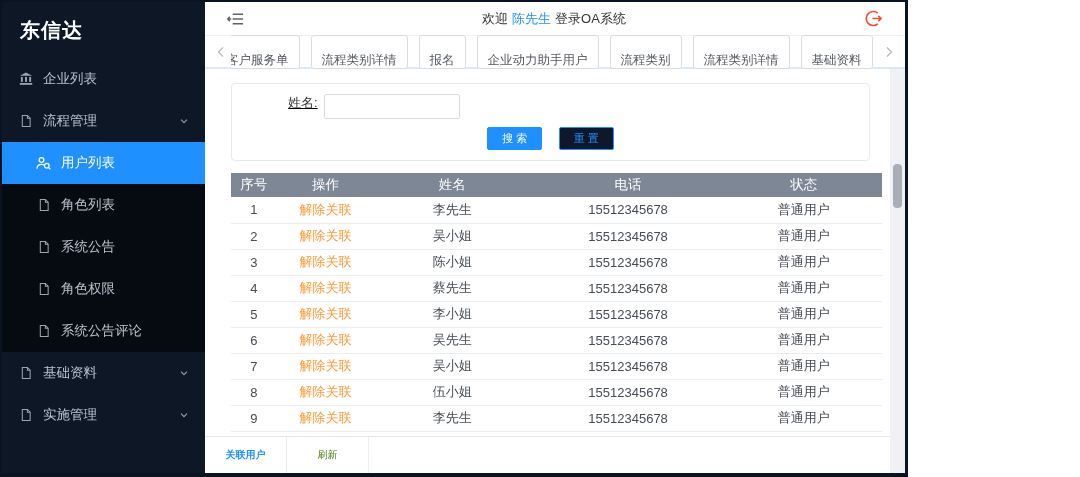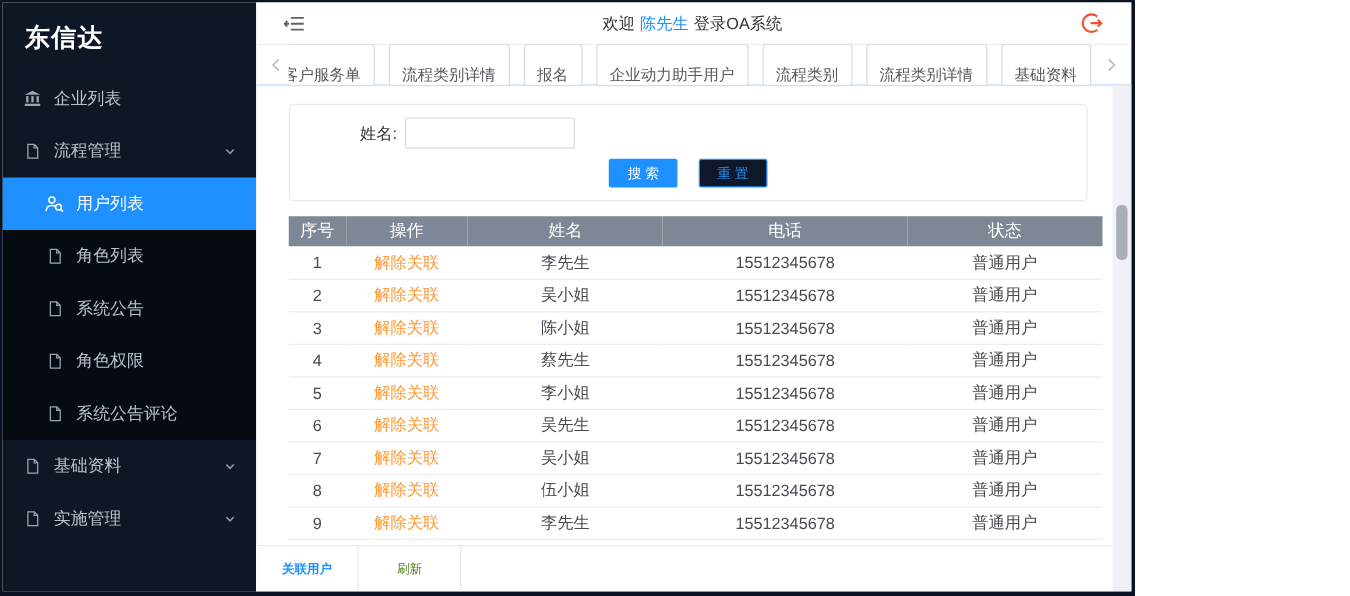--- a/index.html
+++ b/index.html
@@ -35,21 +35,21 @@
   .tab.clipped { margin-left:-18px; }
   .tab .tab-close { color:#9aa0a8; font-size:13px; line-height:1; cursor:pointer; }
   .tab.active { color:var(--accent,#1e90ff); border-color:var(--accent,#1e90ff); }
 
   
   .body-row { flex:1; display:flex; min-height:0; }
   .left-col { flex:1; display:flex; flex-direction:column; min-width:0; }
   .content { flex:1; overflow:hidden; padding:14px 8px 0 26px; }
 
   .search-panel { border:1px solid #e8e9eb; border-radius:4px; padding:10px 18px 10px; margin-right:12px; }
-  .search-row { display:flex; align-items:center; }
+  .search-row { display:flex; align-items:flex-start;text-decoration:underline; }
   .search-row label { margin-left:38px; font-size:13px; color:#333; }
   .search-row input { width:136px; height:25px; margin-left:6px; border:1px solid #d8dce2; border-radius:2px; outline:none; padding:0 6px; font-size:13px; }
   .btn-row { text-align:center; margin-top:8px; }
   .btn { height:23px; padding:0 14px; font-size:11px; border-radius:2px; cursor:pointer; font-family:inherit; }
   .btn-primary { background:var(--accent,#1e90ff); border:1px solid var(--accent,#1e90ff); color:#fff; }
   .btn-outline { background:#0f172a; border:1px solid var(--accent,#1e90ff); color:var(--accent,#1e90ff); margin-left:12px; }
 
   .data-table { width:100%; border-collapse:collapse; margin-top:12px; text-align:center; table-layout:fixed; }
   .data-table th { background:var(--th-bg,#7e8795); color:#fff; font-weight:400; font-size:13.5px; height:24px; }
   .data-table td { font-size:13px; color:#454c54; height:26px; border-bottom:1px solid #ebedf0; overflow:hidden; white-space:nowrap; }

